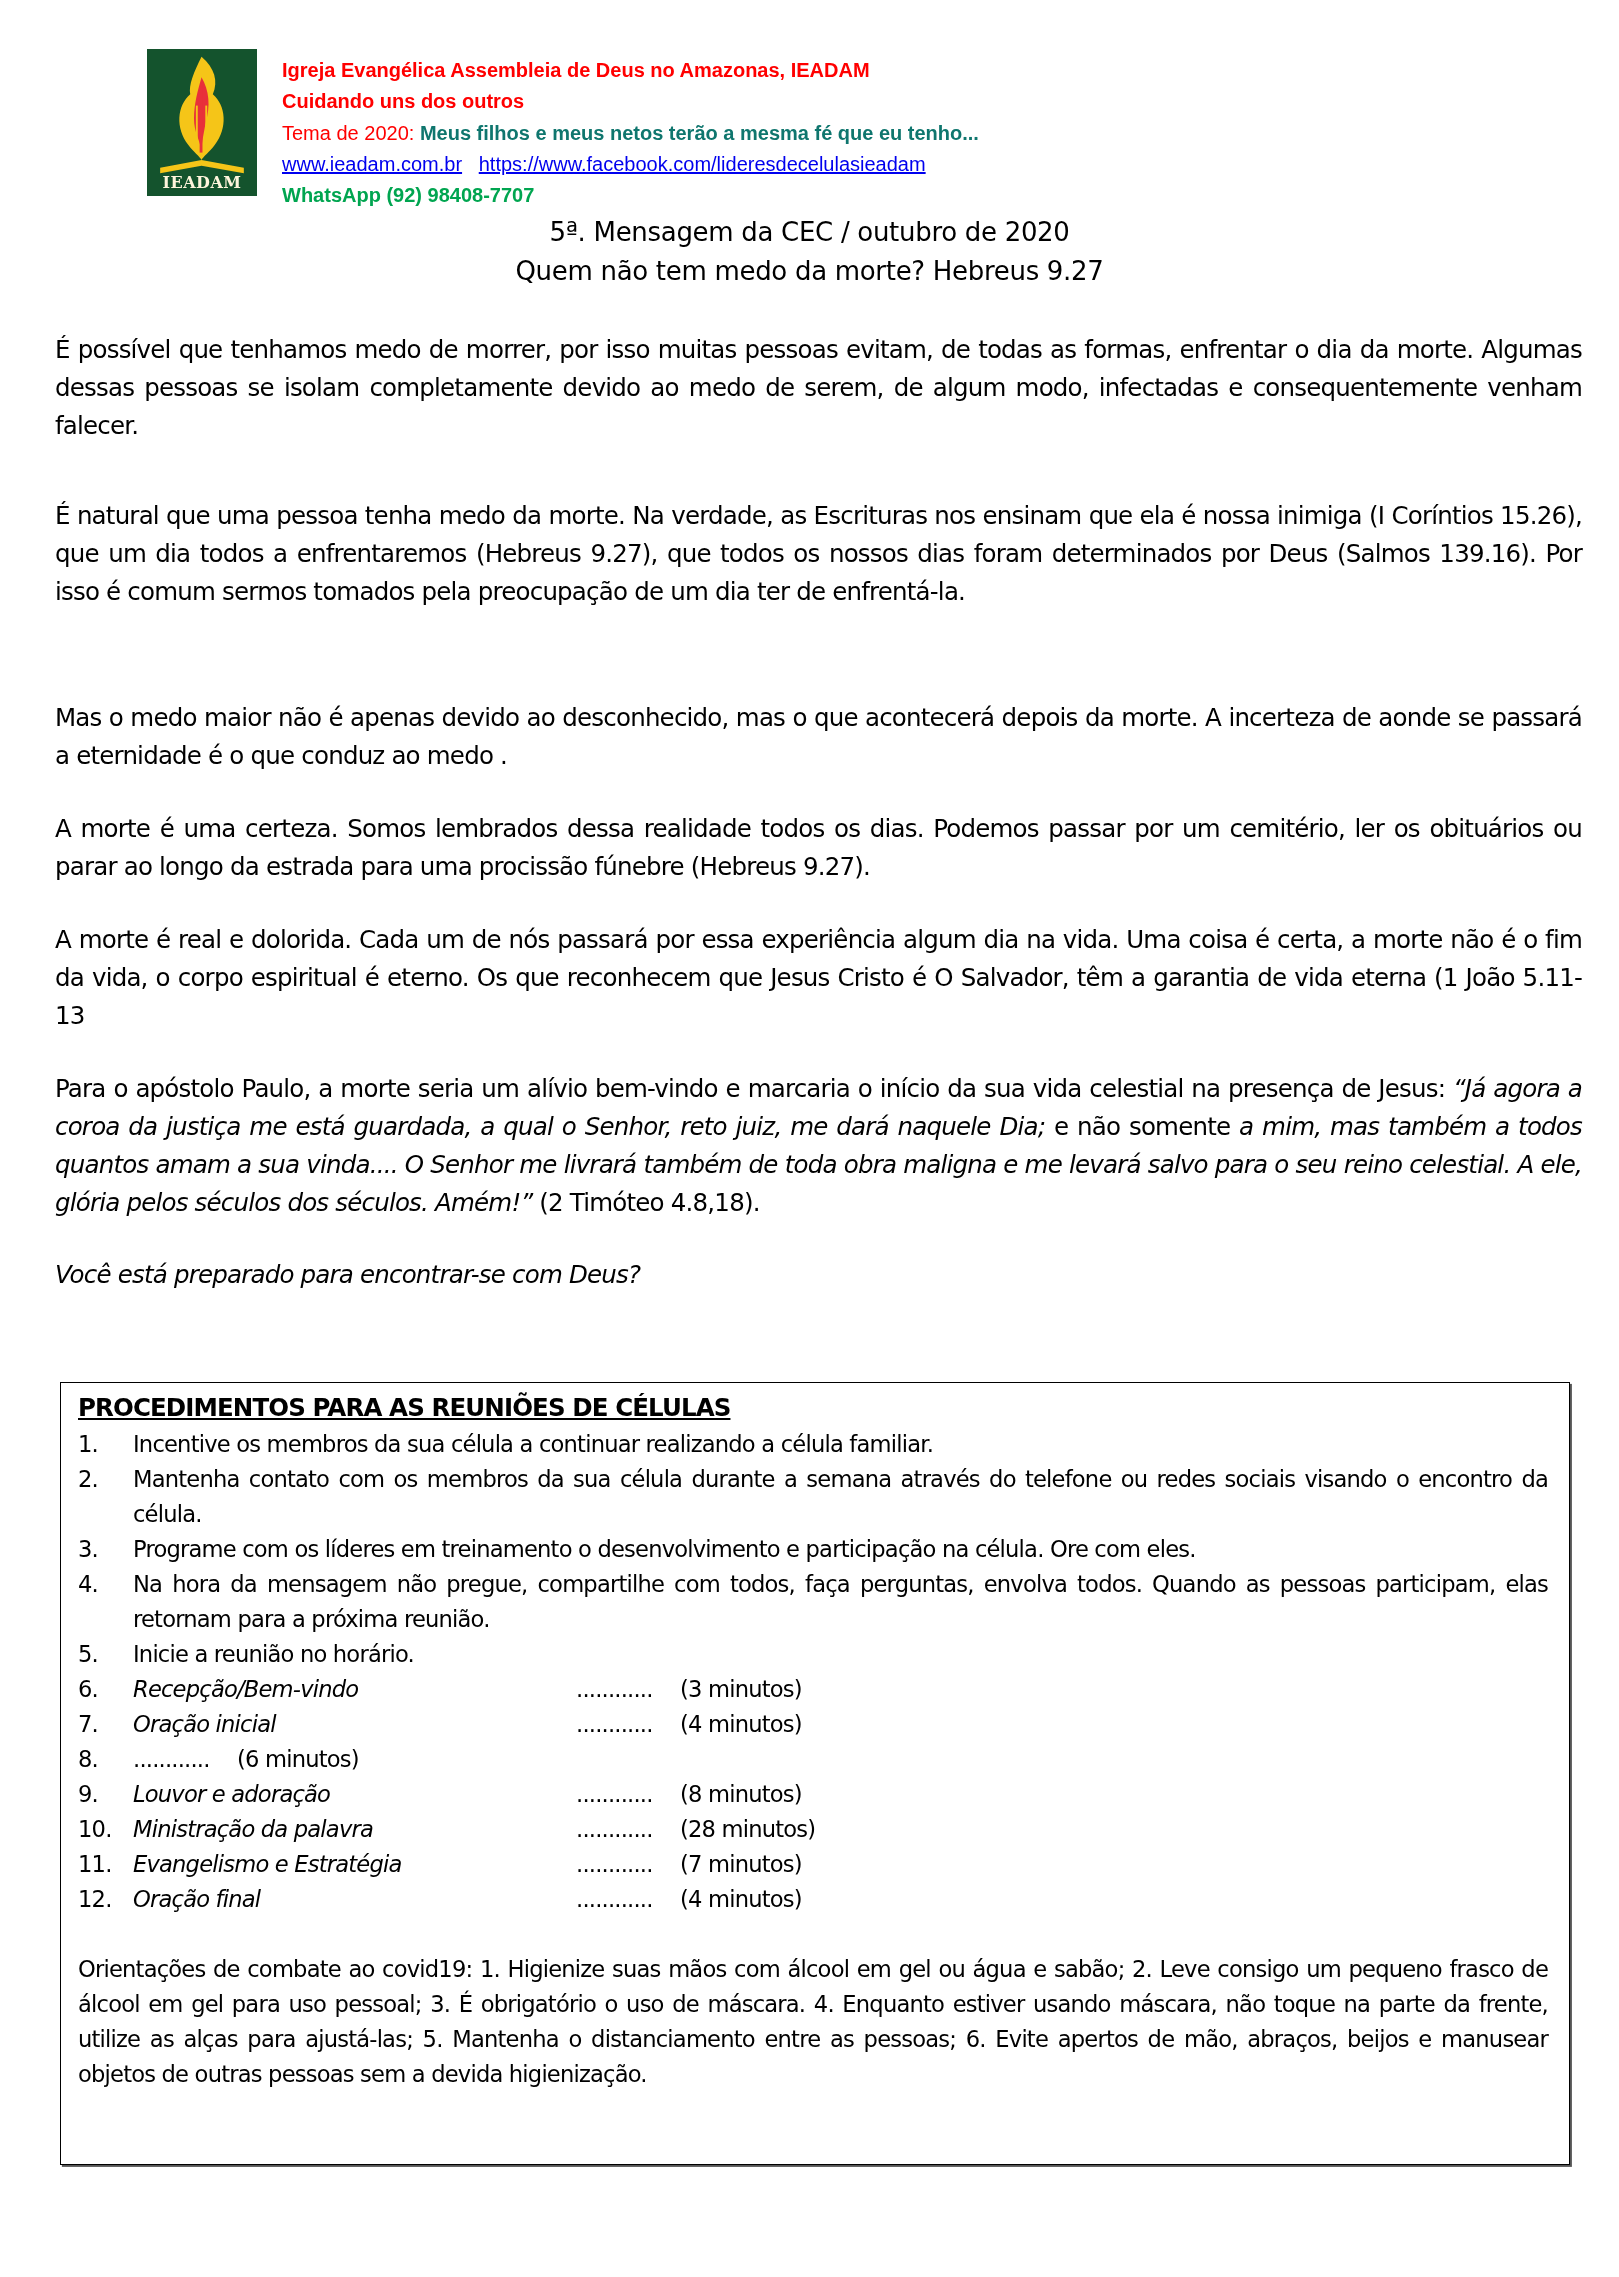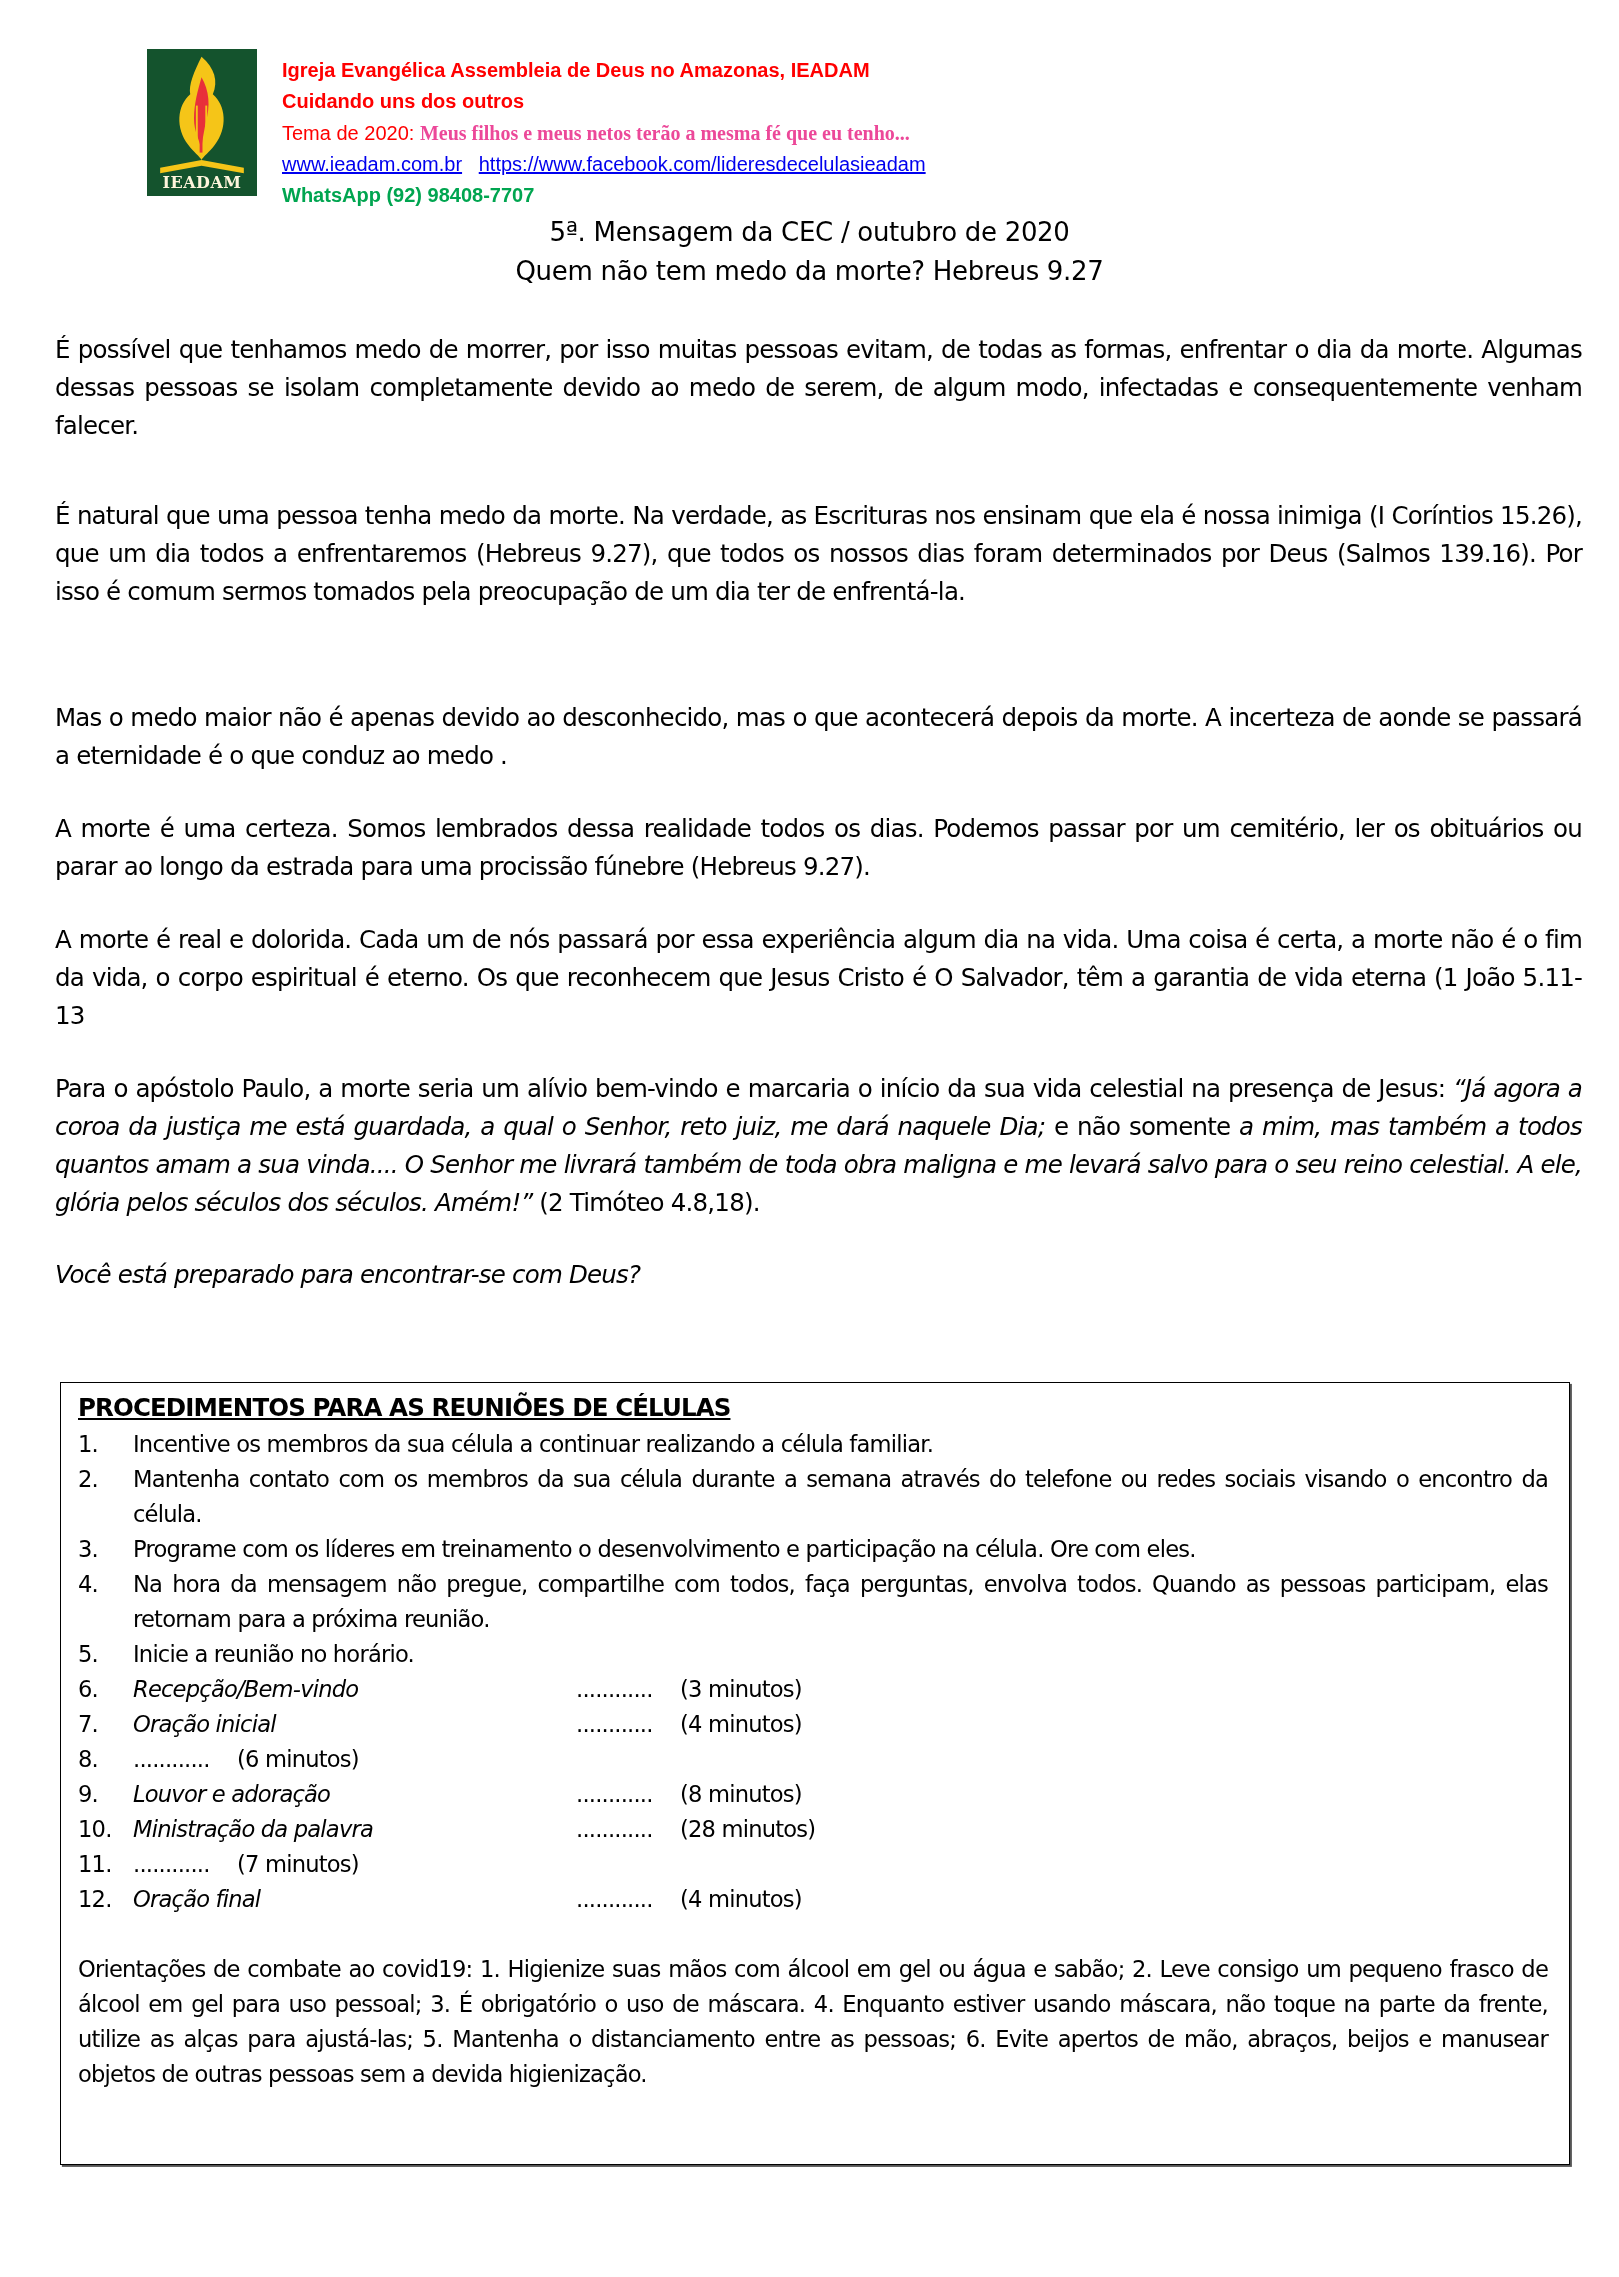--- a/index.html
+++ b/index.html
@@ -1,21 +1,21 @@
 <!DOCTYPE html>
 <html style="font-size:15px"><head>
   <meta charset="utf-8">
   <style>
     html, body { margin: 0; padding: 0; background: #ffffff; }
     body { width: 1620px; height: 2278px; position: relative; overflow: hidden; color: #000; }
     .logo { position: absolute; left: 147px; top: 49px; width: 110px; height: 147px; background: #14532d; }
     .logo svg { display: block; }
     .hdr { position: absolute; left: 282px; width: 1055px; text-align: left; font-family: "Liberation Sans", sans-serif; font-weight: bold; font-size: 20px; line-height: 24.5px; }
     .hdr.red { color: #ff0000; }
-    .hdr .blue { color: #ec4899; font-family: Liberation Serif, serif; }
+    .hdr .blue { color: #0f766e; }
     .hdr .thin { font-weight: normal; color: #ff0000; }
     .hdr.link { font-weight: normal; color: #0000ee; }
     .hdr.link a { color: #0000ee; text-decoration: underline; }
     .hdr.green { color: #00a550; }
     .title { position: absolute; left: 282px; width: 1055px; text-align: center; font-family: "DejaVu Sans", sans-serif; font-size: 26px; line-height: 38px; letter-spacing: -0.3px; }
     .body { position: absolute; left: 55px; width: 1527px; font-family: "DejaVu Sans", sans-serif; font-size: 24.5px; line-height: 38px; text-align: justify; letter-spacing: -0.8px; }
     .body p { margin: 0; }
     .body em { font-style: italic; }
     .box { position: absolute; left: 60px; top: 1382px; width: 1510px; height: 783px; border: 1.9px solid #000; box-shadow: 1.9px 1.9px 0 #555; box-sizing: border-box; padding: 5.6px 21px 0 17px; font-family: "DejaVu Sans", sans-serif; font-size: 22.6px; line-height: 35px; letter-spacing: -0.8px; }
     .box h2 { margin: 0; font-size: 24.5px; font-weight: bold; text-decoration: underline; line-height: 38px; letter-spacing: -0.9px; }
@@ -130,20 +130,21 @@
         <span>(8 minutos)</span>
       </li>
     <li>
         <span class="num">10.</span>
         <span class="sched-label">Ministração da palavra</span>
         <span class="dots">............</span>
         <span>(28 minutos)</span>
       </li>
     <li>
         <span class="num">11.</span>
+        <span class="sched-label">Evangelismo e Estratégia</span>
         <span class="dots">............</span>
         <span>(7 minutos)</span>
       </li>
     <li>
         <span class="num">12.</span>
         <span class="sched-label">Oração final</span>
         <span class="dots">............</span>
         <span>(4 minutos)</span>
       </li>
   </ol>

